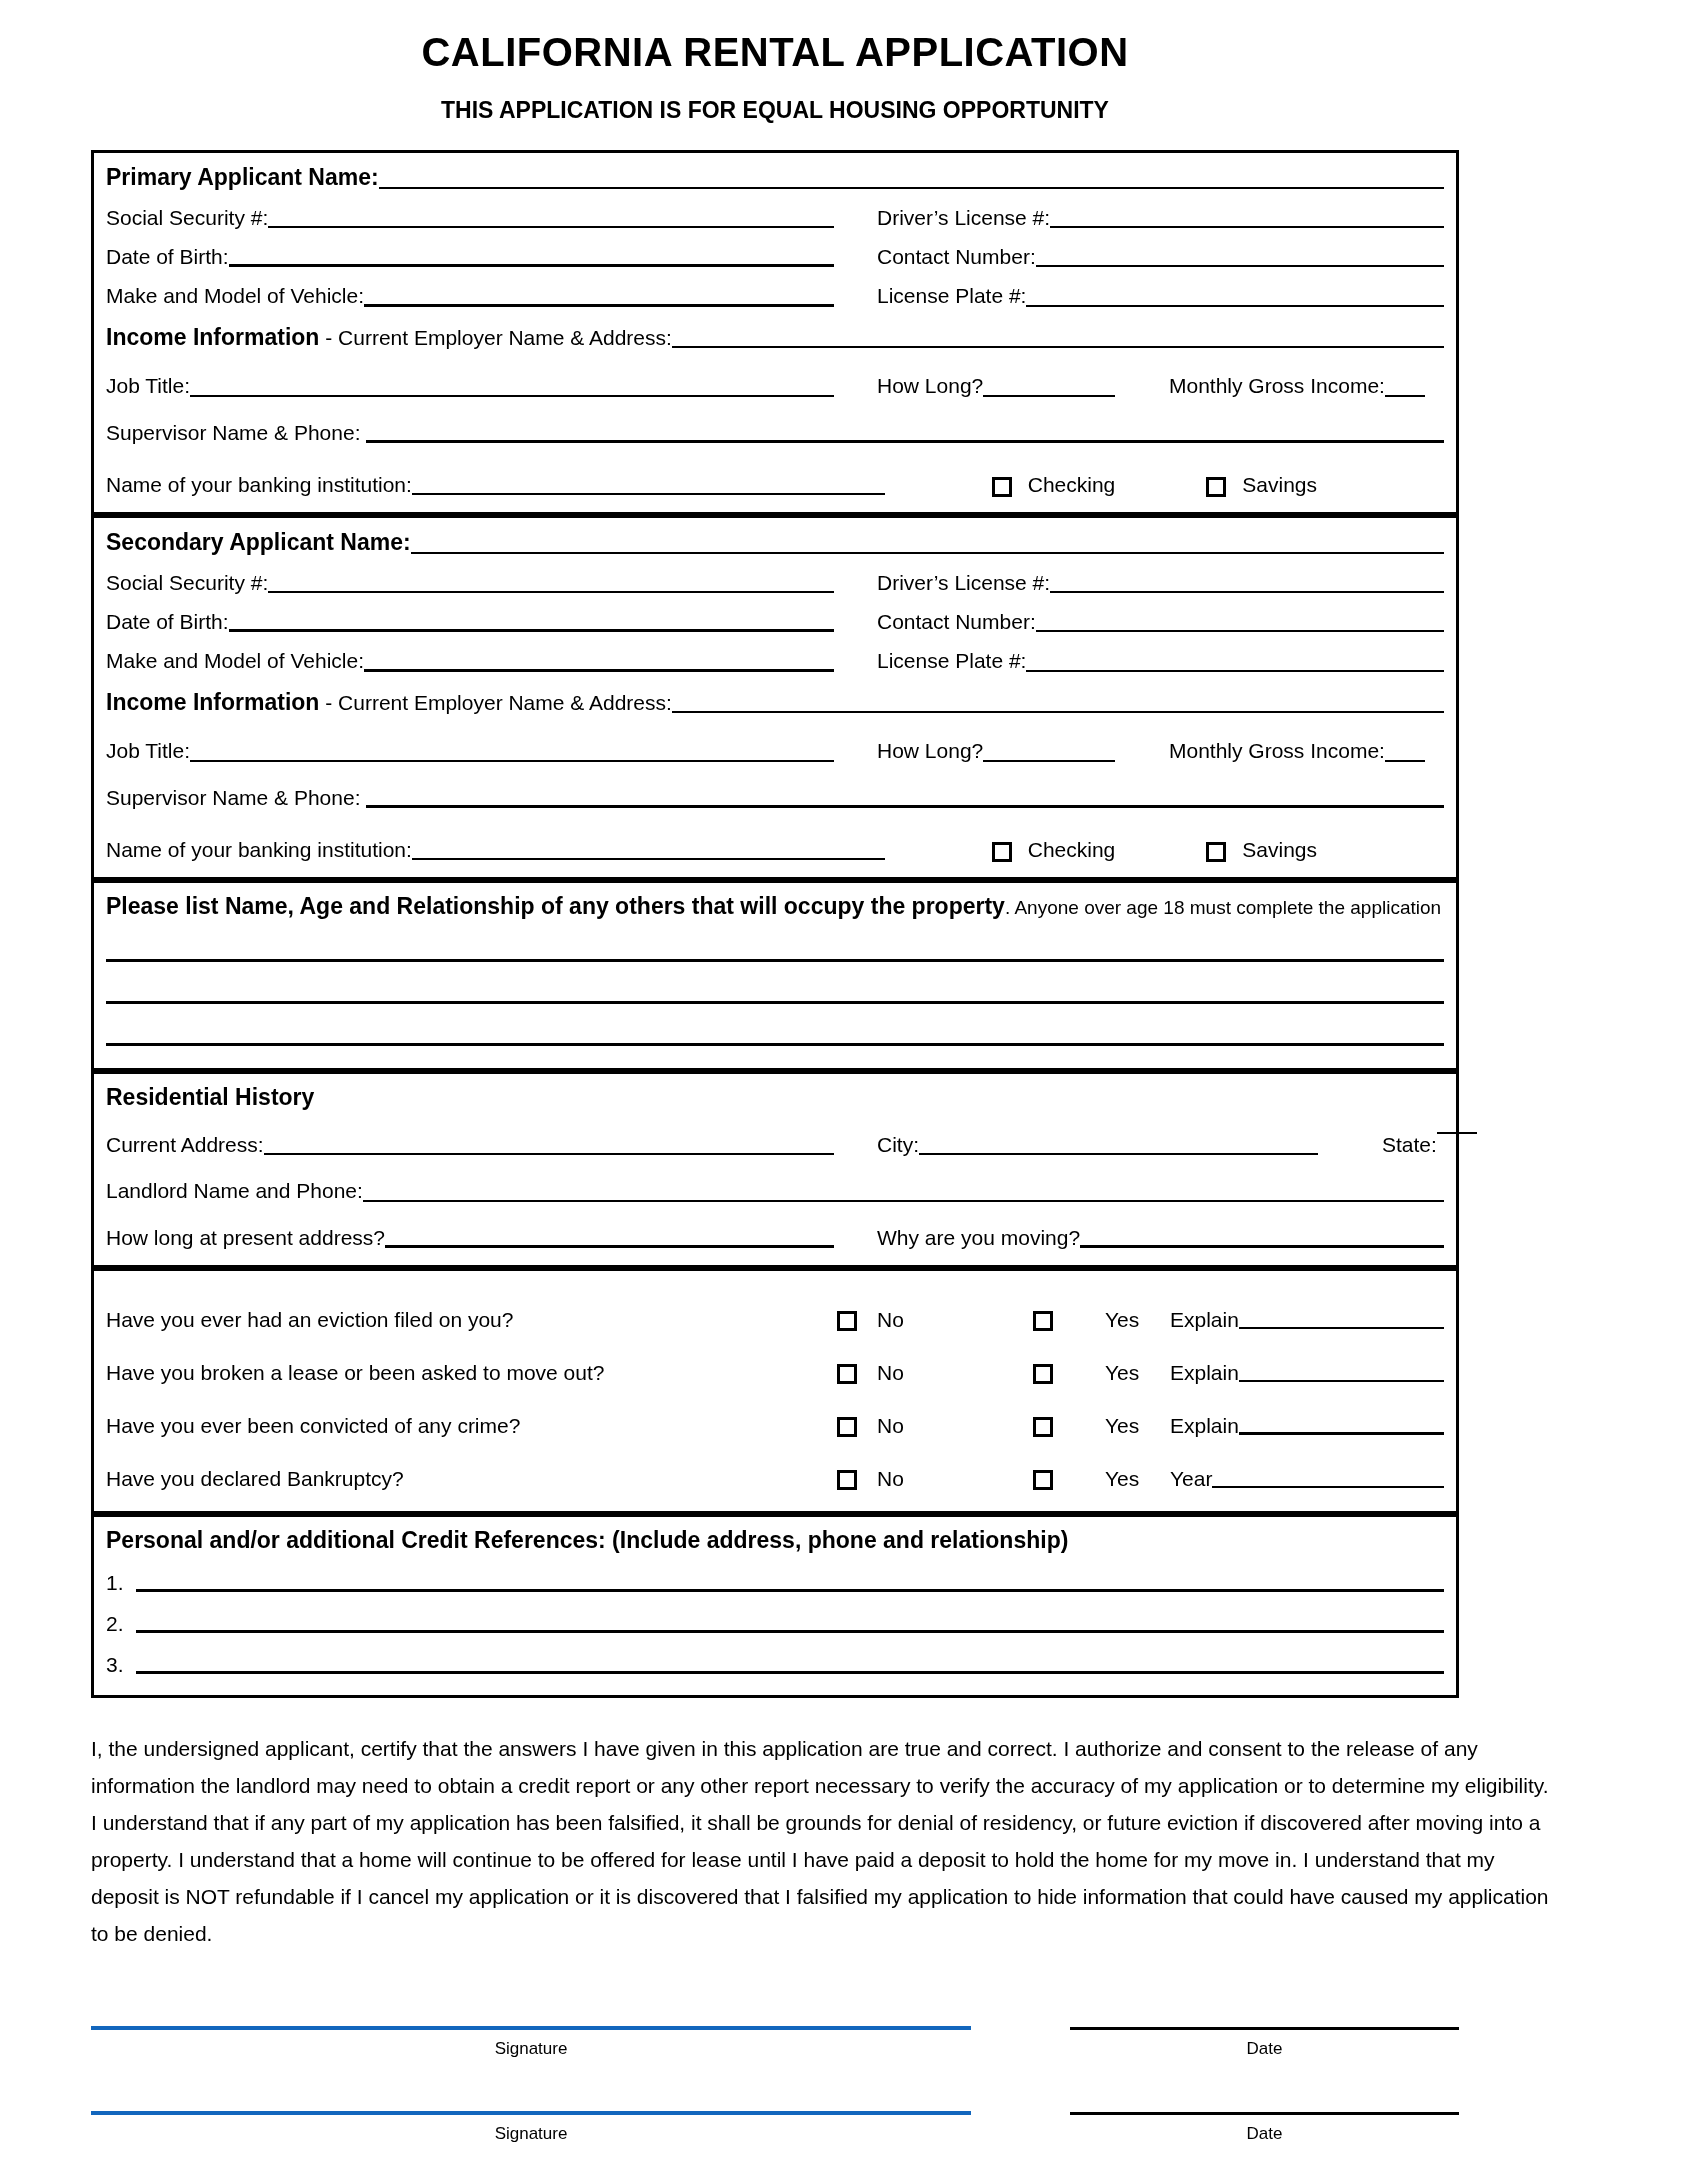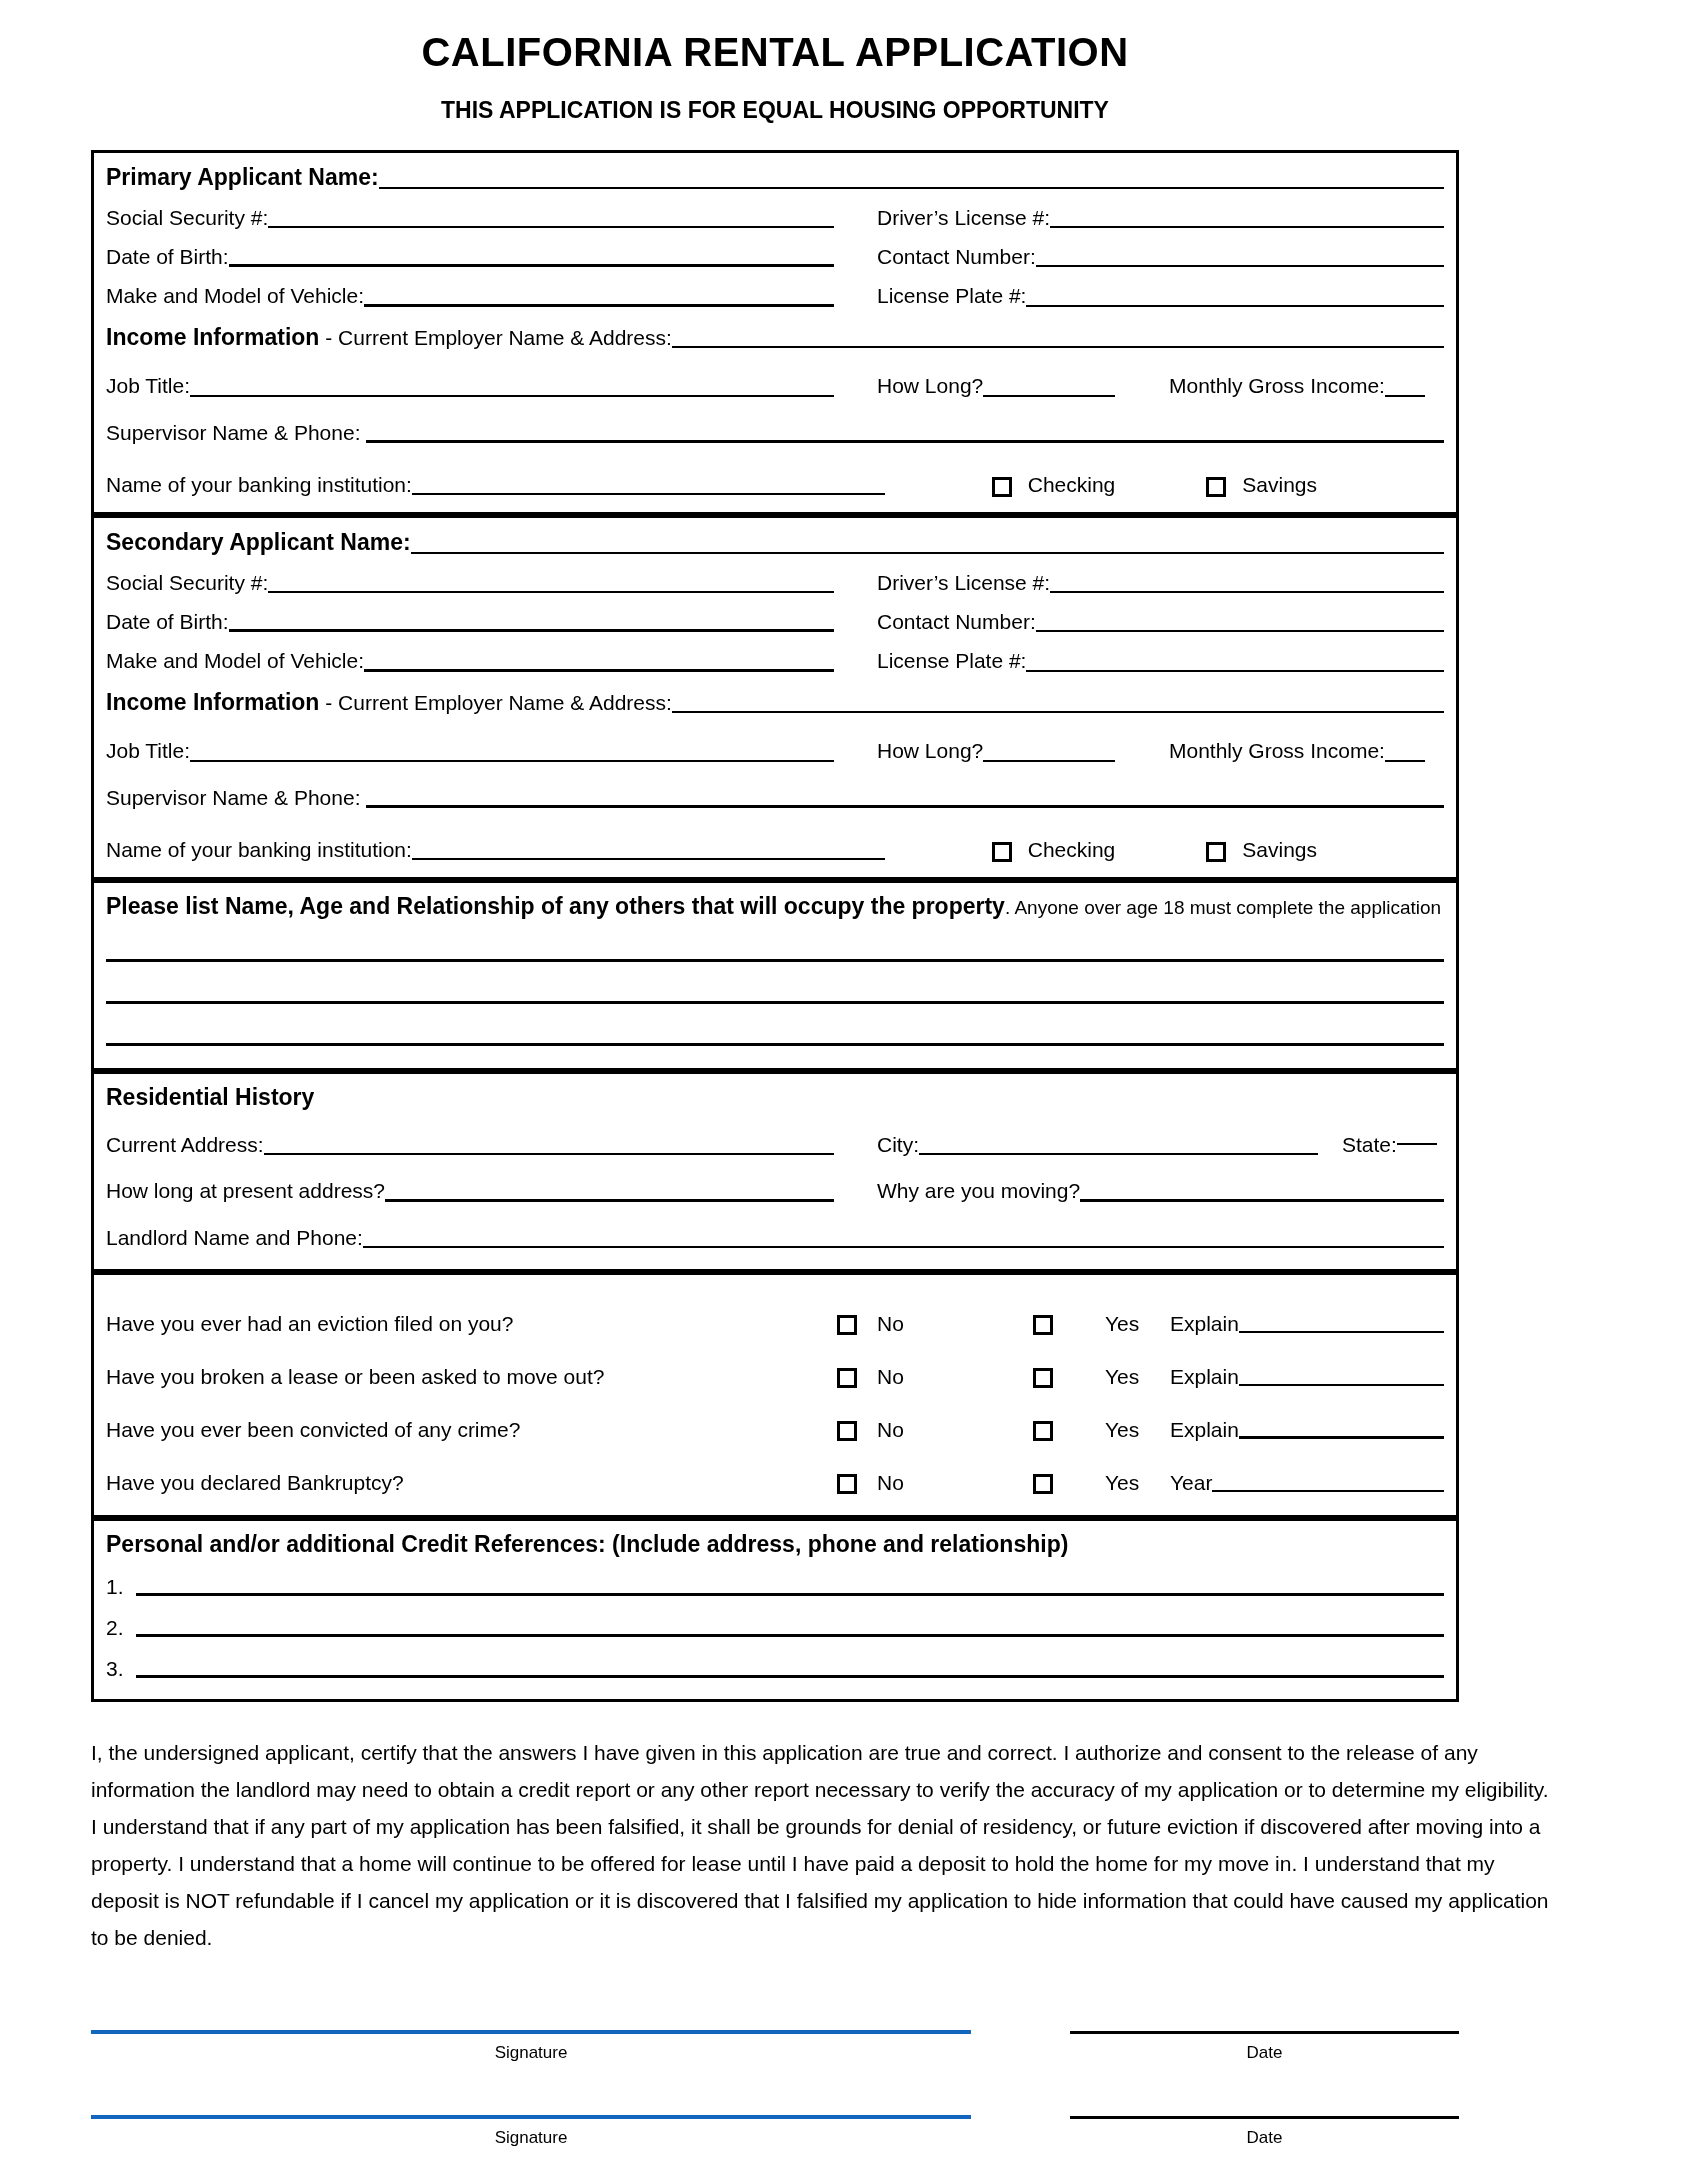--- a/index.html
+++ b/index.html
@@ -230,38 +230,38 @@
     <div class="b23" style="margin-top:2px;">Residential History</div>
     <div class="row" style="margin-top:21px;">
       <span class="col-l">
           <span class="lbl">Current Address:</span>
           <span class="ln"></span>
         </span>
       <span style="display:flex;align-items:flex-end;flex:0 0 441px;margin-left:43px;">
           <span class="lbl">City:</span>
           <span class="ln"></span>
         </span>
-      <span style="display:flex;align-items:center;flex:1;margin-left:24px;margin-right:10px;">
+      <span style="display:flex;align-items:flex-start;flex:1;margin-left:64px;margin-right:10px;">
           <span class="lbl">State:</span>
           <span class="ln"></span>
-        </span>
-    </div>
-    <div class="row" style="margin-top:20px;">
-      <span class="col-l">
-          <span class="lbl">How long at present address?</span>
-          <span class="ln ln3"></span>
-        </span>
-      <span class="col-r">
-          <span class="lbl">Why are you moving?</span>
-          <span class="ln ln3"></span>
         </span>
     </div>
     <div class="row" style="margin-top:20px;margin-bottom:4px;">
       <span class="lbl">Landlord Name and Phone:</span>
       <span class="ln"></span>
+    </div>
+    <div class="row" style="margin-top:20px;">
+      <span class="col-l">
+          <span class="lbl">How long at present address?</span>
+          <span class="ln ln3"></span>
+        </span>
+      <span class="col-r">
+          <span class="lbl">Why are you moving?</span>
+          <span class="ln ln3"></span>
+        </span>
     </div>
   </section>
 
   <section class="box gap22">
 
     <div class="q-row">
       <span class="q-text">Have you ever had an eviction filed on you?</span>
       <span class="q-no">
           <span class="cb"></span>
           <span>No</span>

